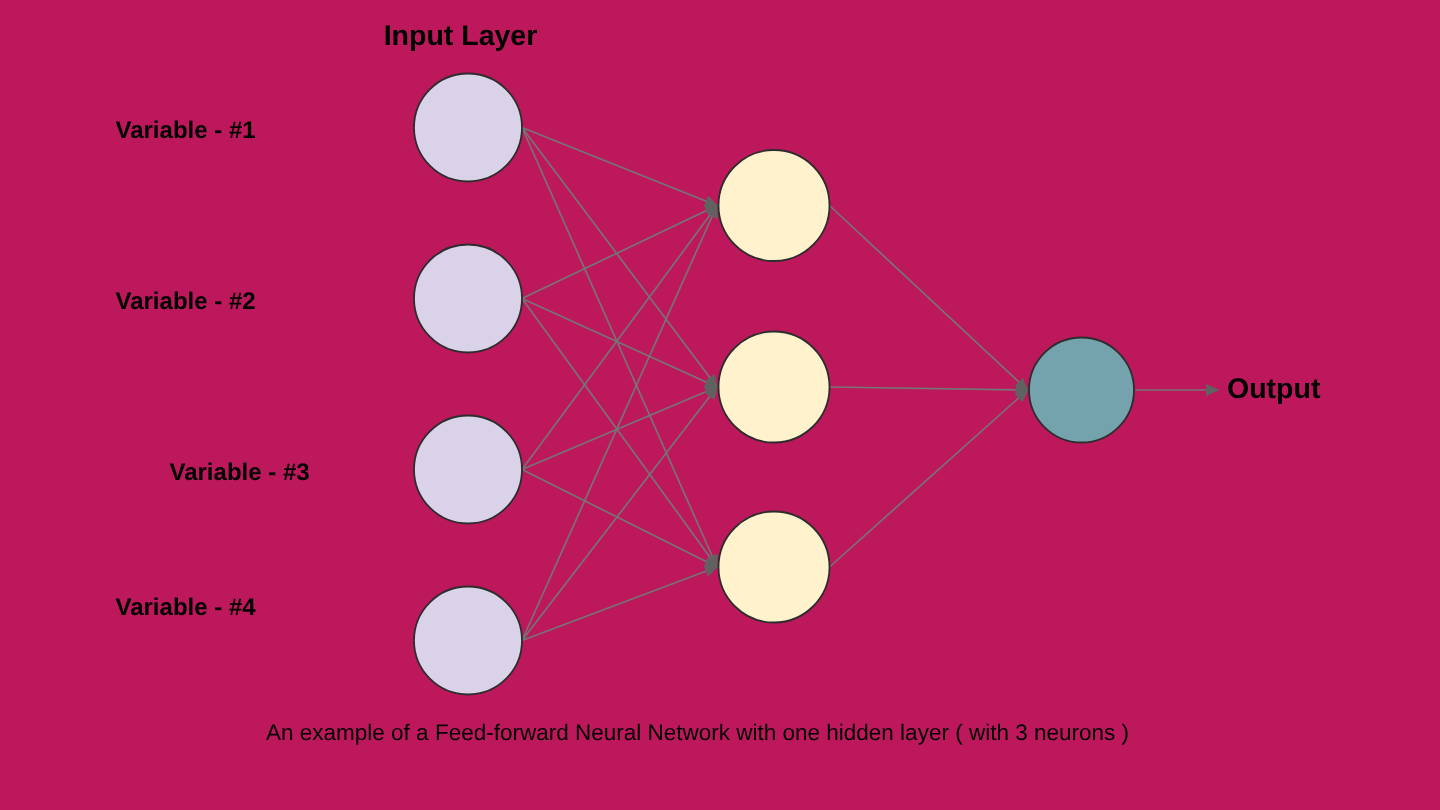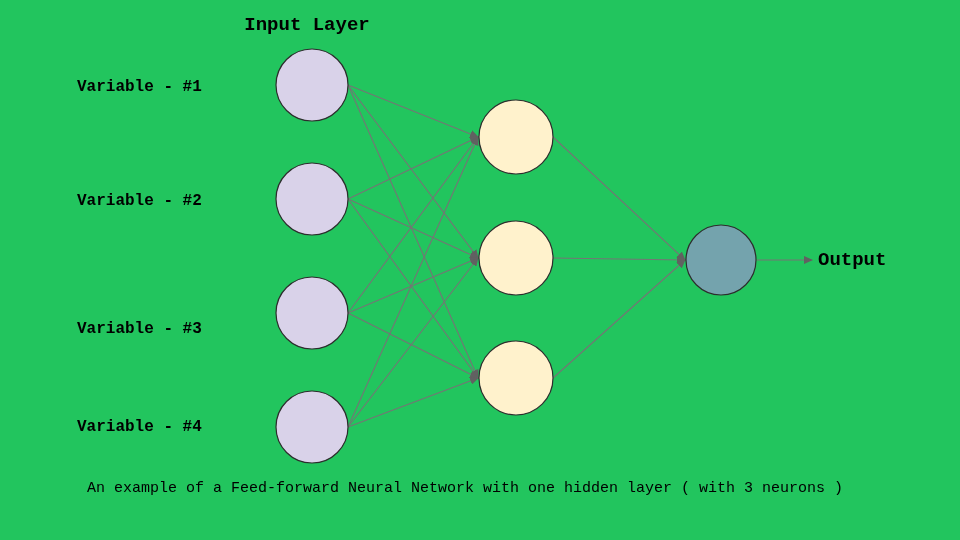--- a/index.html
+++ b/index.html
@@ -4,23 +4,23 @@
 <style>
   html, body {
     margin: 0;
     padding: 0;
     background: #ffffff;
   }
   .stage {
     position: relative;
     width: 960px;
     height: 540px;
-    background: #22c55e;
+    background: #be185d;
     overflow: hidden;
-    font-family: Liberation Mono, monospace;
+    font-family: Liberation Sans, sans-serif;
     color: #000000;
   }
   .stage svg {
     position: absolute;
     left: 0;
     top: 0;
   }
   .layer-header {
     position: absolute;
     top: 14px;
@@ -100,21 +100,21 @@
         <circle cx="516" cy="378" r="37" fill="#fff2cc" stroke="#2d2d2d" stroke-width="1.2"></circle>
         <circle cx="721" cy="260" r="35" fill="#74a3ad" stroke="#2d2d2d" stroke-width="1.2"></circle>
       </g>
   </svg>
 
   <div class="layer-header hdr-input">Input Layer</div>
 
   <div id="input-labels">
       <div class="var-label" style="top: 77px;">Variable - #1</div>
       <div class="var-label" style="top: 191px;">Variable - #2</div>
-      <div class="var-label" style="top: 319px;">Variable - #3</div>
-      <div class="var-label" style="top: 417px;">Variable - #4</div>
+      <div class="var-label" style="top: 305px; margin-left: 36px;">Variable - #3</div>
+      <div class="var-label" style="top: 395px;">Variable - #4</div>
     </div>
 
   <div class="output-label">Output</div>
 
   <div class="caption">An example of a Feed-forward Neural Network with one hidden layer ( with 3 neurons )</div>
 
 </div>
 
 </body></html>

